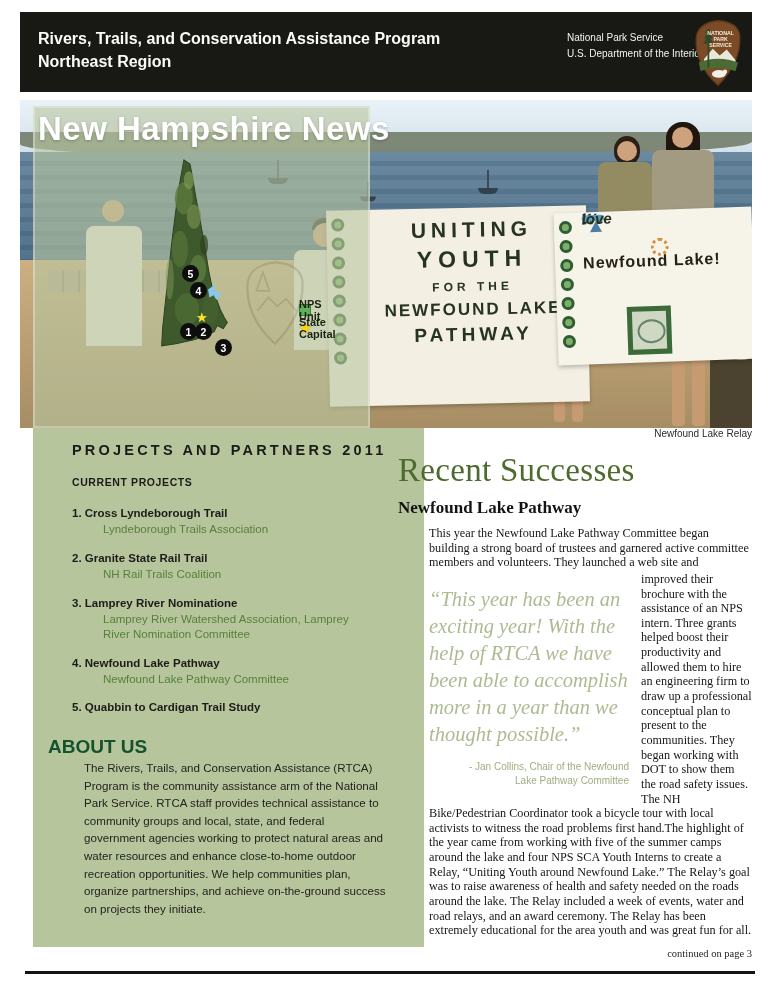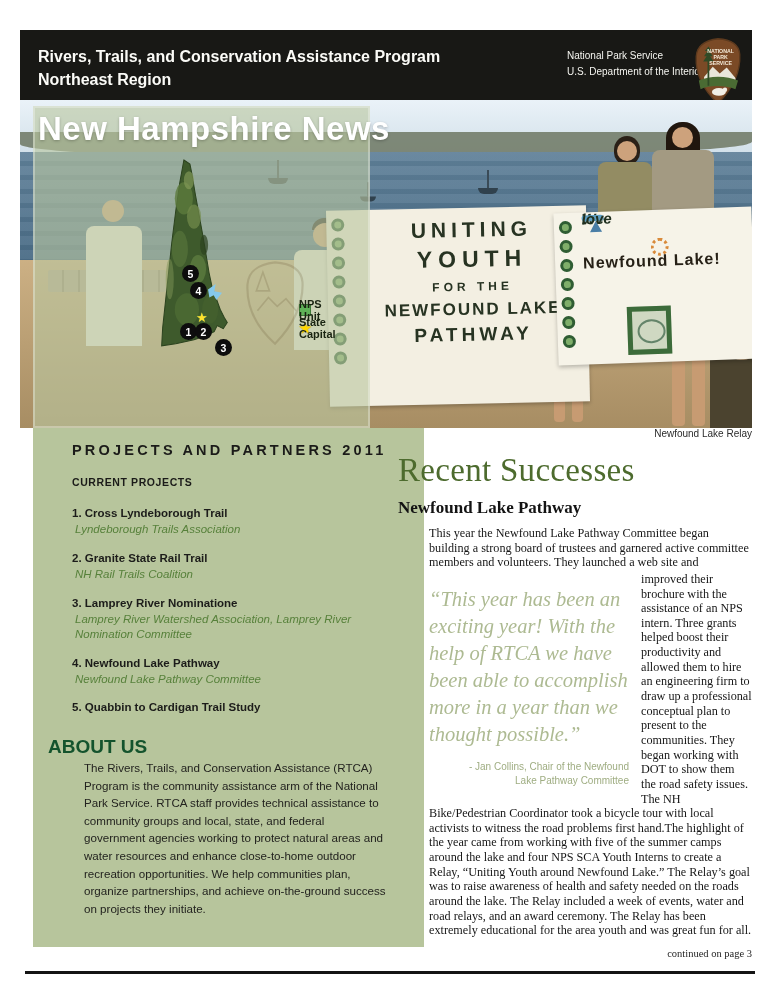--- a/index.html
+++ b/index.html
@@ -5,21 +5,21 @@
   :root{
     --header-bg:#181815; --sidebar-green:#b7c59c; --accent-green:#4d6b2e;
     --partner-green:#57813b; --quote-green:#adba92;
   }
   *{margin:0;padding:0;box-sizing:border-box;}
   html,body{background:#ffffff;}
   body{font-family:"Liberation Sans",sans-serif;}
   .page{position:relative;width:772px;height:1000px;background:#fff;overflow:hidden;outline:1px solid #e3e3e3;margin:0 auto;}
 
   
-  .header{position:absolute;left:20px;top:30px;width:732px;height:80px;background:var(--header-bg);}
+  .header{position:absolute;left:20px;top:12px;width:732px;height:80px;background:var(--header-bg);}
   .header .prog{position:absolute;left:18px;top:15px;color:#fbfbf7;font-size:16px;font-weight:600;line-height:1.45;}
   .header .agency{position:absolute;left:502px;top:18px;color:#f4f4ef;font-size:10px;font-weight:400;line-height:1.55;margin-left:45px;}
   .logo{position:absolute;left:666px;top:7px;width:64px;height:68px;}
 
   
   .photo{position:absolute;left:20px;top:100px;width:732px;height:328px;overflow:hidden;background:#9db0bd;}
   .photo *{position:absolute;}
   .ph-sky{left:0;top:0;width:732px;height:52px;background:linear-gradient(#eaf2f8,#d3e1ea);}
   .ph-treeline{left:0;top:32px;width:732px;height:24px;background:#66715a;opacity:.8;border-radius:0 0 40% 30%/0 0 60% 50%;}
   .ph-water{left:0;top:52px;width:732px;height:112px;background:repeating-linear-gradient(180deg,#a5bbca 0 9px,#8ea9ba 9px 14px),linear-gradient(#a5bbca,#7f9cb0);background-blend-mode:multiply;}
@@ -68,21 +68,21 @@
   .swatch{position:static;width:12px;height:12px;background:#5fb257;border:1px solid #3e7a38;}
   .legend .star{position:static;color:#ffd700;font-size:14px;text-shadow:0 0 1px #887;line-height:1;}
 
   
   .sidebar{position:absolute;left:33px;top:428px;width:391px;height:519px;background:var(--sidebar-green);}
   .sb-title{position:absolute;left:39px;top:14px;font-size:14.5px;font-weight:600;letter-spacing:3.2px;color:#1b1b19;}
   .sb-section{position:absolute;left:39px;top:48px;font-size:10.5px;font-weight:700;letter-spacing:.6px;color:#1b1b19;}
   .sb-list{position:absolute;left:39px;top:78px;width:288px;list-style:none;}
   .sb-list li{margin-bottom:14px;}
   .proj-name{font-size:11.5px;font-weight:700;color:#1c1c1a;line-height:1.3;}
-  .proj-partner{font-size:11.5px;font-weight:500;color:var(--partner-green);line-height:1.3;margin-left:3px;margin-top:1px;font-style:italic;}
+  .proj-partner{font-size:11.5px;font-weight:500;color:var(--partner-green);line-height:1.3;margin-left:31px;margin-top:1px;}
   .about-title{position:absolute;left:15px;top:308px;font-size:19px;font-weight:700;color:#14532d;}
   .about-text{position:absolute;left:19px;top:331px;width:302px;font-size:11.6px;font-weight:500;line-height:1.52;color:#23231f;margin-left:32px;}
 
   
   .main{position:absolute;left:398px;top:428px;width:354px;}
   .photo-caption{text-align:right;font-size:10px;color:#2b2b2b;height:14px;}
   .main h1{font-family:"Liberation Serif",serif;font-weight:400;font-size:33px;color:var(--accent-green);margin-top:10px;letter-spacing:.3px;}
   .main h2{font-family:"Liberation Serif",serif;font-weight:700;font-size:17px;color:#131313;margin:9px 0 8px;}
   .story{font-family:"Liberation Serif",serif;font-size:12.2px;line-height:1.2;color:#161616;margin-left:31px;}
   .story p{margin:0 0 2px;}

